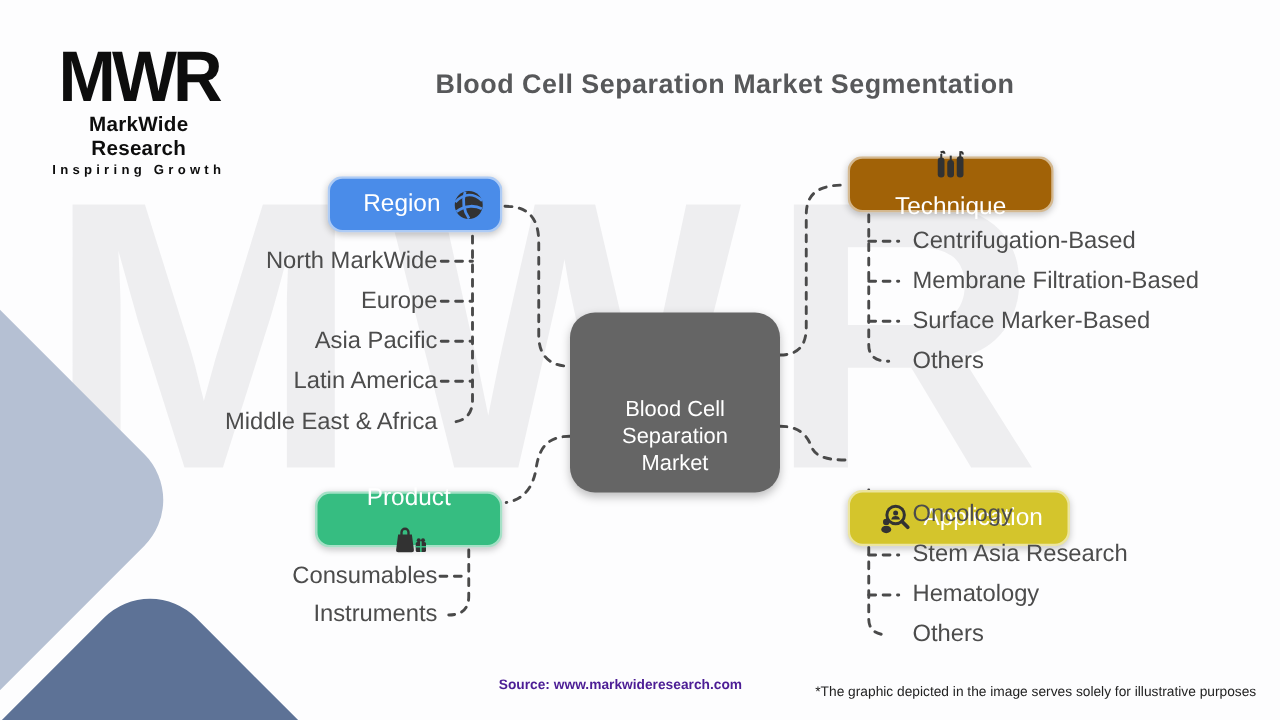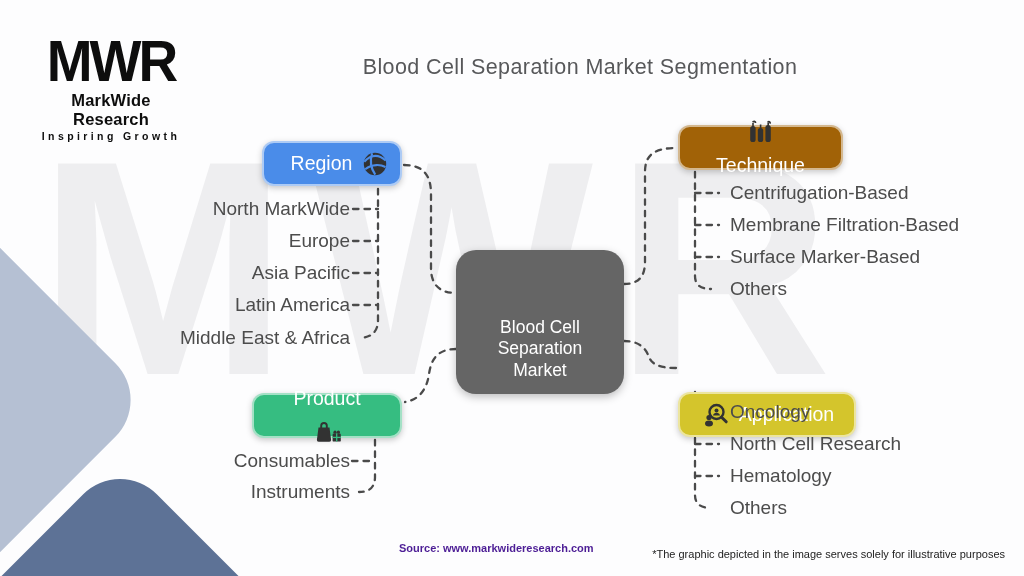--- a/index.html
+++ b/index.html
@@ -17,21 +17,21 @@
   .bg-shape{position:absolute;border-radius:52px;z-index:1;}
   .bg-shape.light{width:300px;height:300px;background:#b5c0d3;left:-210px;top:250px;transform:rotate(45deg);}
   .bg-shape.dark{width:350px;height:350px;background:#5d7296;left:-55px;top:530px;transform:rotate(45deg);}
   
   .logo{position:absolute;left:35px;top:34px;z-index:3;color:#0d0d0d;text-align:center;width:152px;}
   .logo .acronym{font-size:55px;font-weight:800;letter-spacing:-3px;line-height:1.0;transform:scaleY(1.04);}
   .logo .company{font-size:16.5px;font-weight:700;margin-top:2px;letter-spacing:0.2px;}
   .logo .tagline{font-size:10.5px;font-weight:700;letter-spacing:3.4px;margin-top:1px;}
   
   .title{position:absolute;left:240px;top:55px;width:680px;text-align:center;z-index:3;
-    font-size:21.5px;font-weight:400;color:#57585a;letter-spacing:0.4px;}
+    font-size:21.5px;font-weight:700;color:#57585a;letter-spacing:0.4px;}
   
   .connectors{position:absolute;left:0;top:0;z-index:2;pointer-events:none;}
   .connectors path{fill:none;stroke:#4a4a4a;stroke-width:2.3;stroke-dasharray:5.5 6;stroke-linecap:round;}
   
   .center-node{
     position:absolute;left:456px;top:250px;width:168px;height:144px;z-index:3;
     background:#656565;border-radius:20px;box-shadow:0 3px 8px rgba(0,0,0,0.25);
     display:flex;align-items:flex-end;justify-content:center;
   }
   .center-node .txt{color:#fff;font-size:17.5px;font-weight:500;line-height:21.5px;text-align:center;padding-bottom:13px;}
@@ -176,20 +176,20 @@
 
   <div class="item right" style="top:193px">Centrifugation-Based</div>
   <div class="item right" style="top:225px">Membrane Filtration-Based</div>
   <div class="item right" style="top:257px">Surface Marker-Based</div>
   <div class="item right" style="top:289px">Others</div>
 
   <div class="item left" style="top:461px">Consumables</div>
   <div class="item left" style="top:492px">Instruments</div>
 
   <div class="item right" style="top:412px">Oncology</div>
-  <div class="item right" style="top:444px">North Cell Research</div>
+  <div class="item right" style="top:444px">Stem Asia Research</div>
   <div class="item right" style="top:476px">Hematology</div>
   <div class="item right" style="top:508px">Others</div>
 
   <div class="source">Source: www.markwideresearch.com</div>
   <div class="disclaimer">*The graphic depicted in the image serves solely for illustrative purposes</div>
 
 </div>
 
 </body></html>

